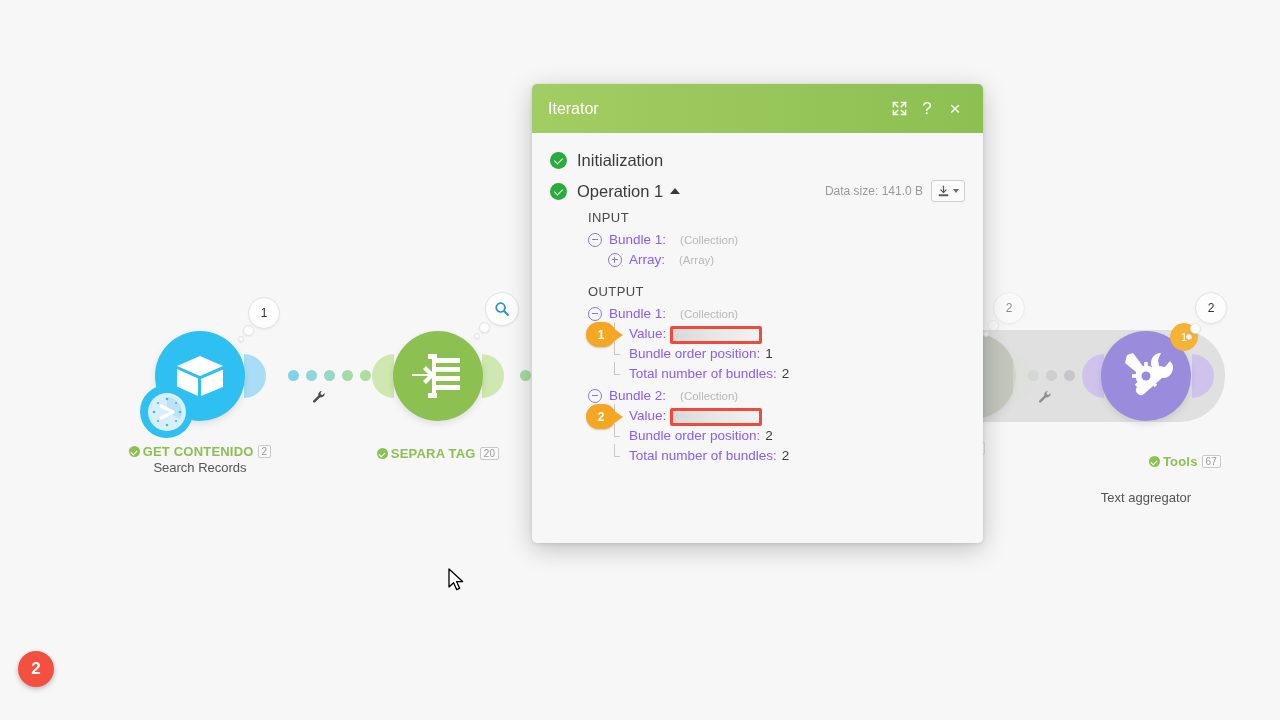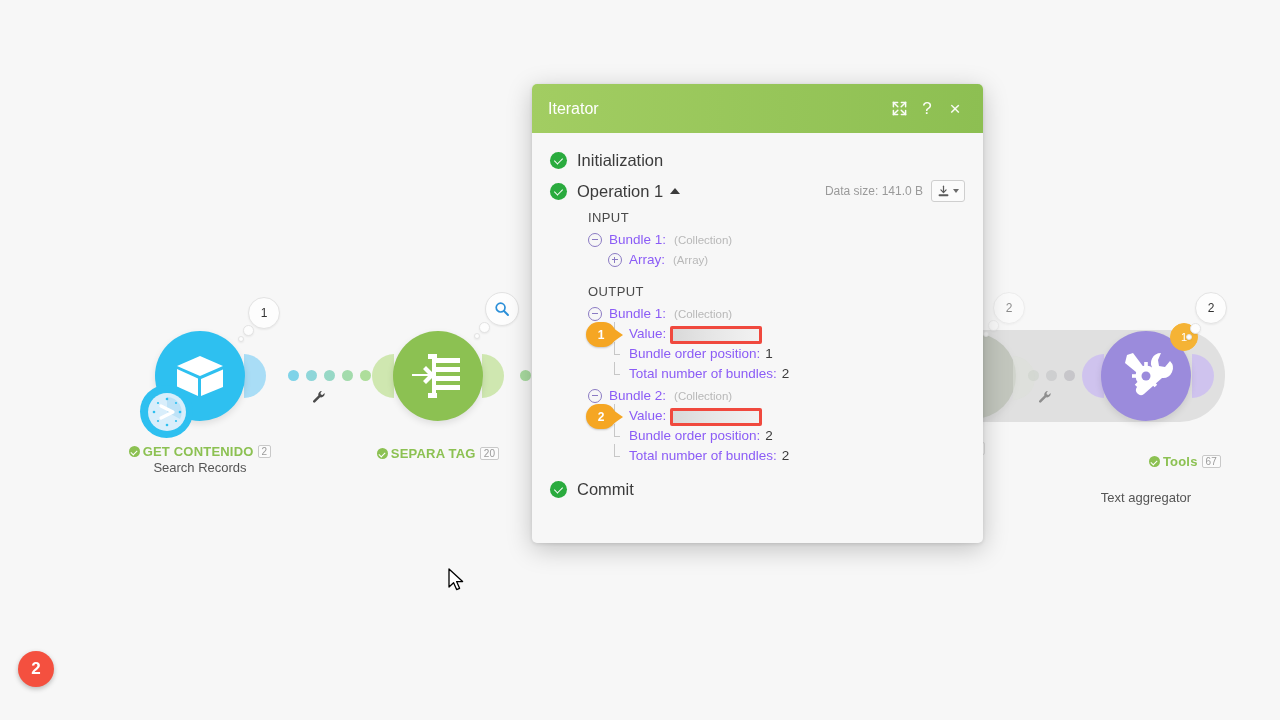--- a/index.html
+++ b/index.html
@@ -247,21 +247,21 @@
   }
   .toggle.plus::after {
     content: "";
     position: absolute;
     left: 5.2px; top: 2.5px;
     width: 1.3px; height: 6.5px;
     background: #8b7bc4;
   }
 
   .key { color: #8b5cf6; }
-  .type { color: #b8b8b8; font-size: 11.5px; margin-left: 8px; }
+  .type { color: #b8b8b8; font-size: 11.5px; margin-left: 14px; }
   .val { color: #3b3b3b; margin-left: 5px; }
 
   .leaf-stem {
     width: 14px; height: 20px;
     margin-right: 7px;
     flex: 0 0 auto;
     position: relative;
   }
   .leaf-stem::before {
     content: "";
@@ -597,24 +597,20 @@
           <span class="val">2</span>
         </div>
 
         <div class="node lvl2">
           <span class="leaf-stem last"></span>
           <span class="key">Total number of bundles:</span>
           <span class="val">2</span>
         </div>
       </div>
 
-      <div class="phase" style="margin-top:14px;">
-        <span class="phase-check"></span>
-        <span class="phase-name">Commit</span>
-      </div>
 
 
     </div>
   </div>
 
   <div id="step-badge">
     <span>2</span>
   </div>
 
   <svg id="cursor" width="18" height="26" viewBox="0 0 18 26">

